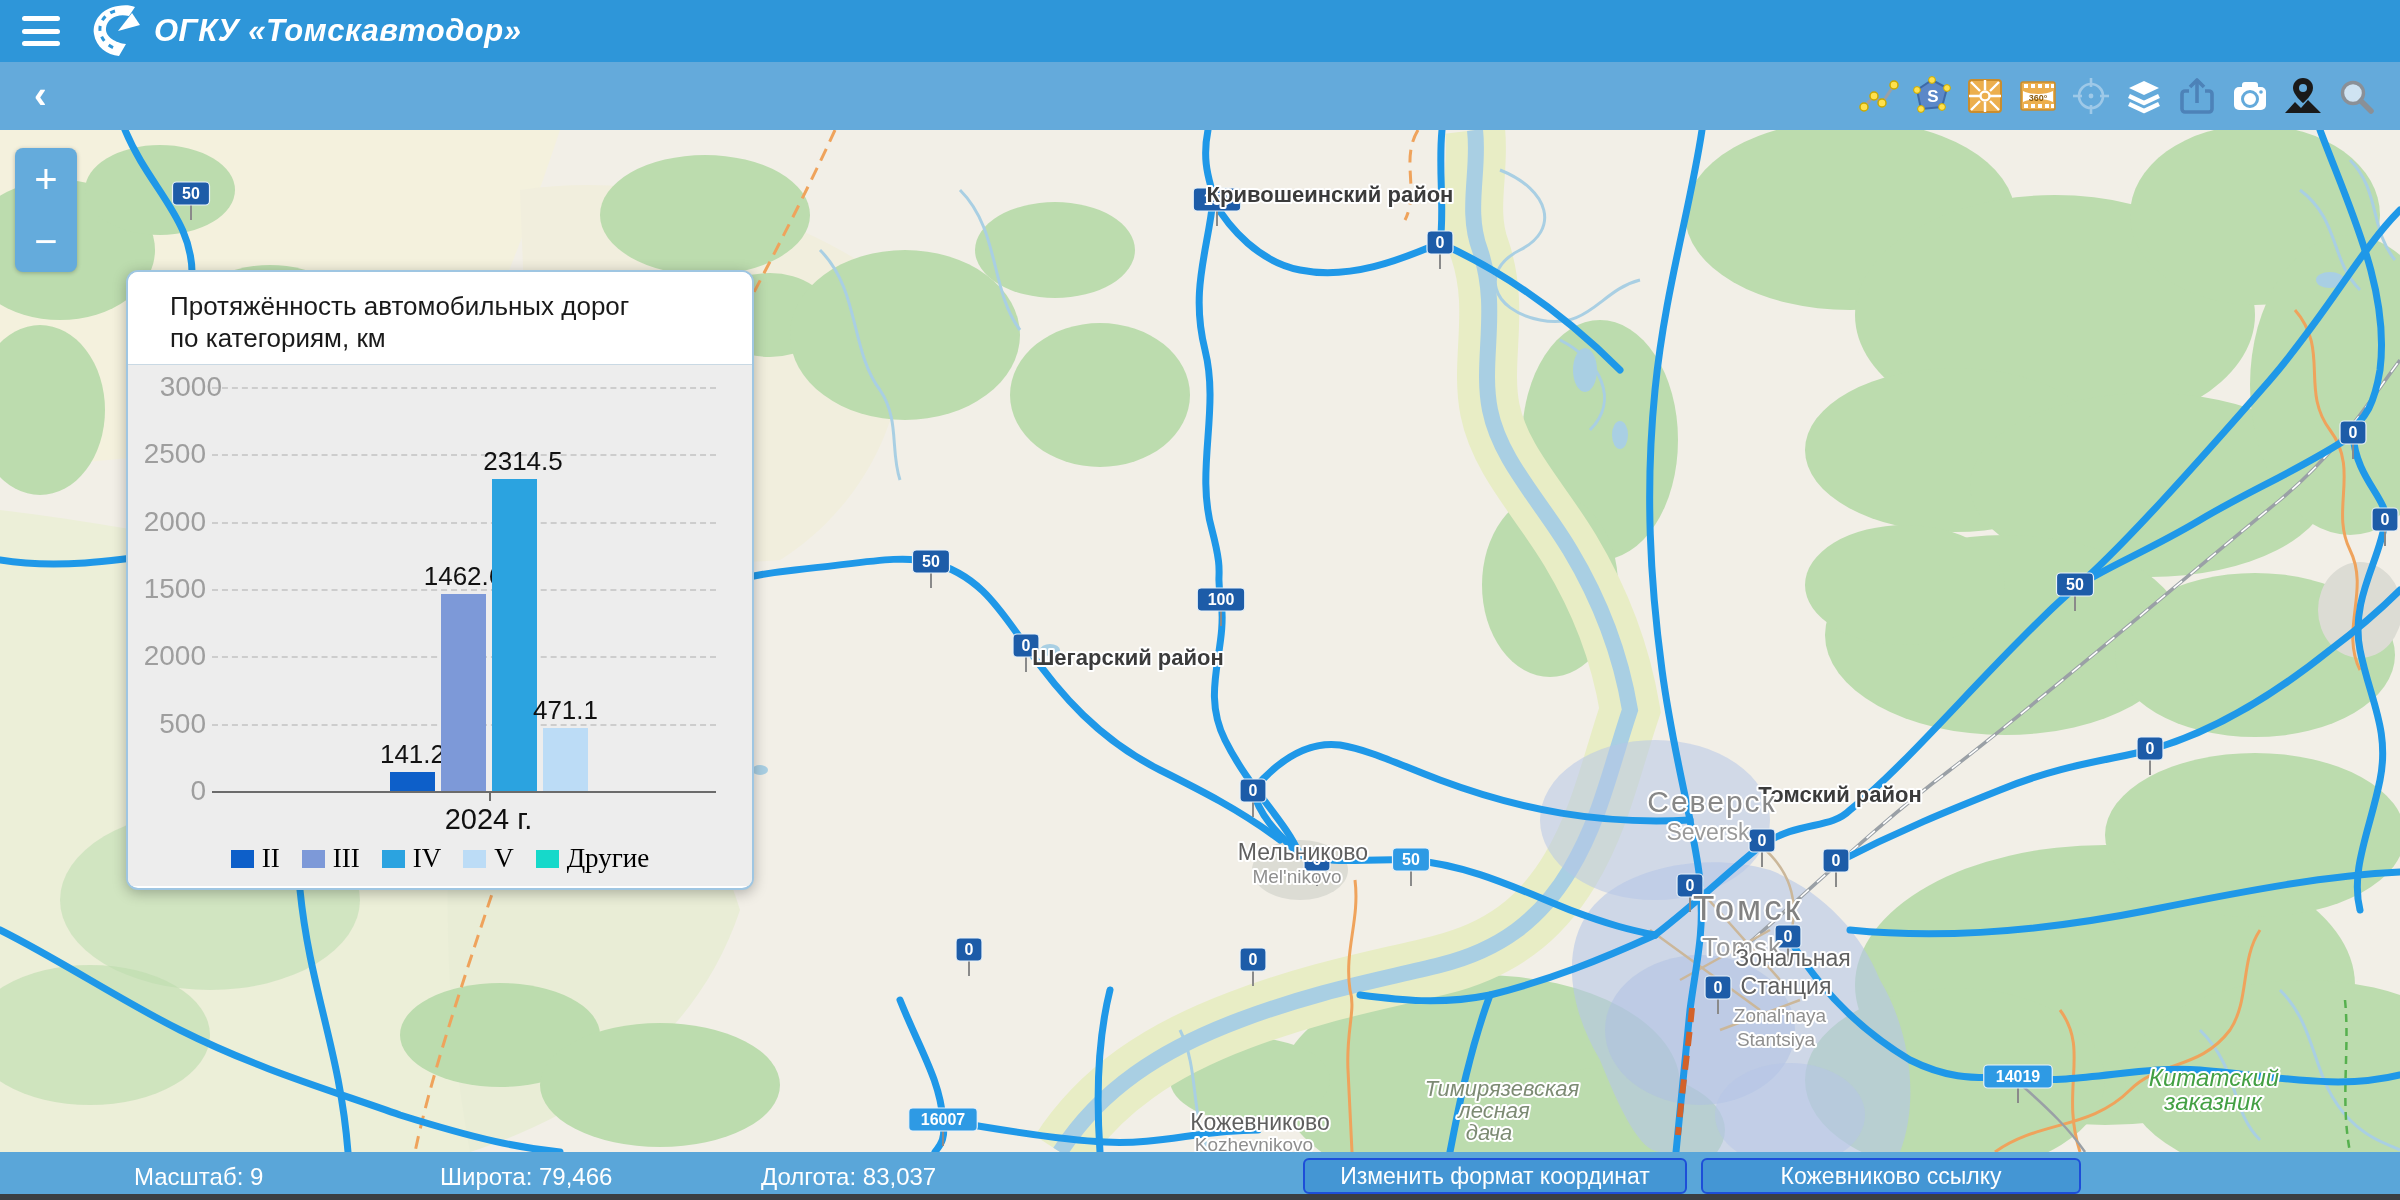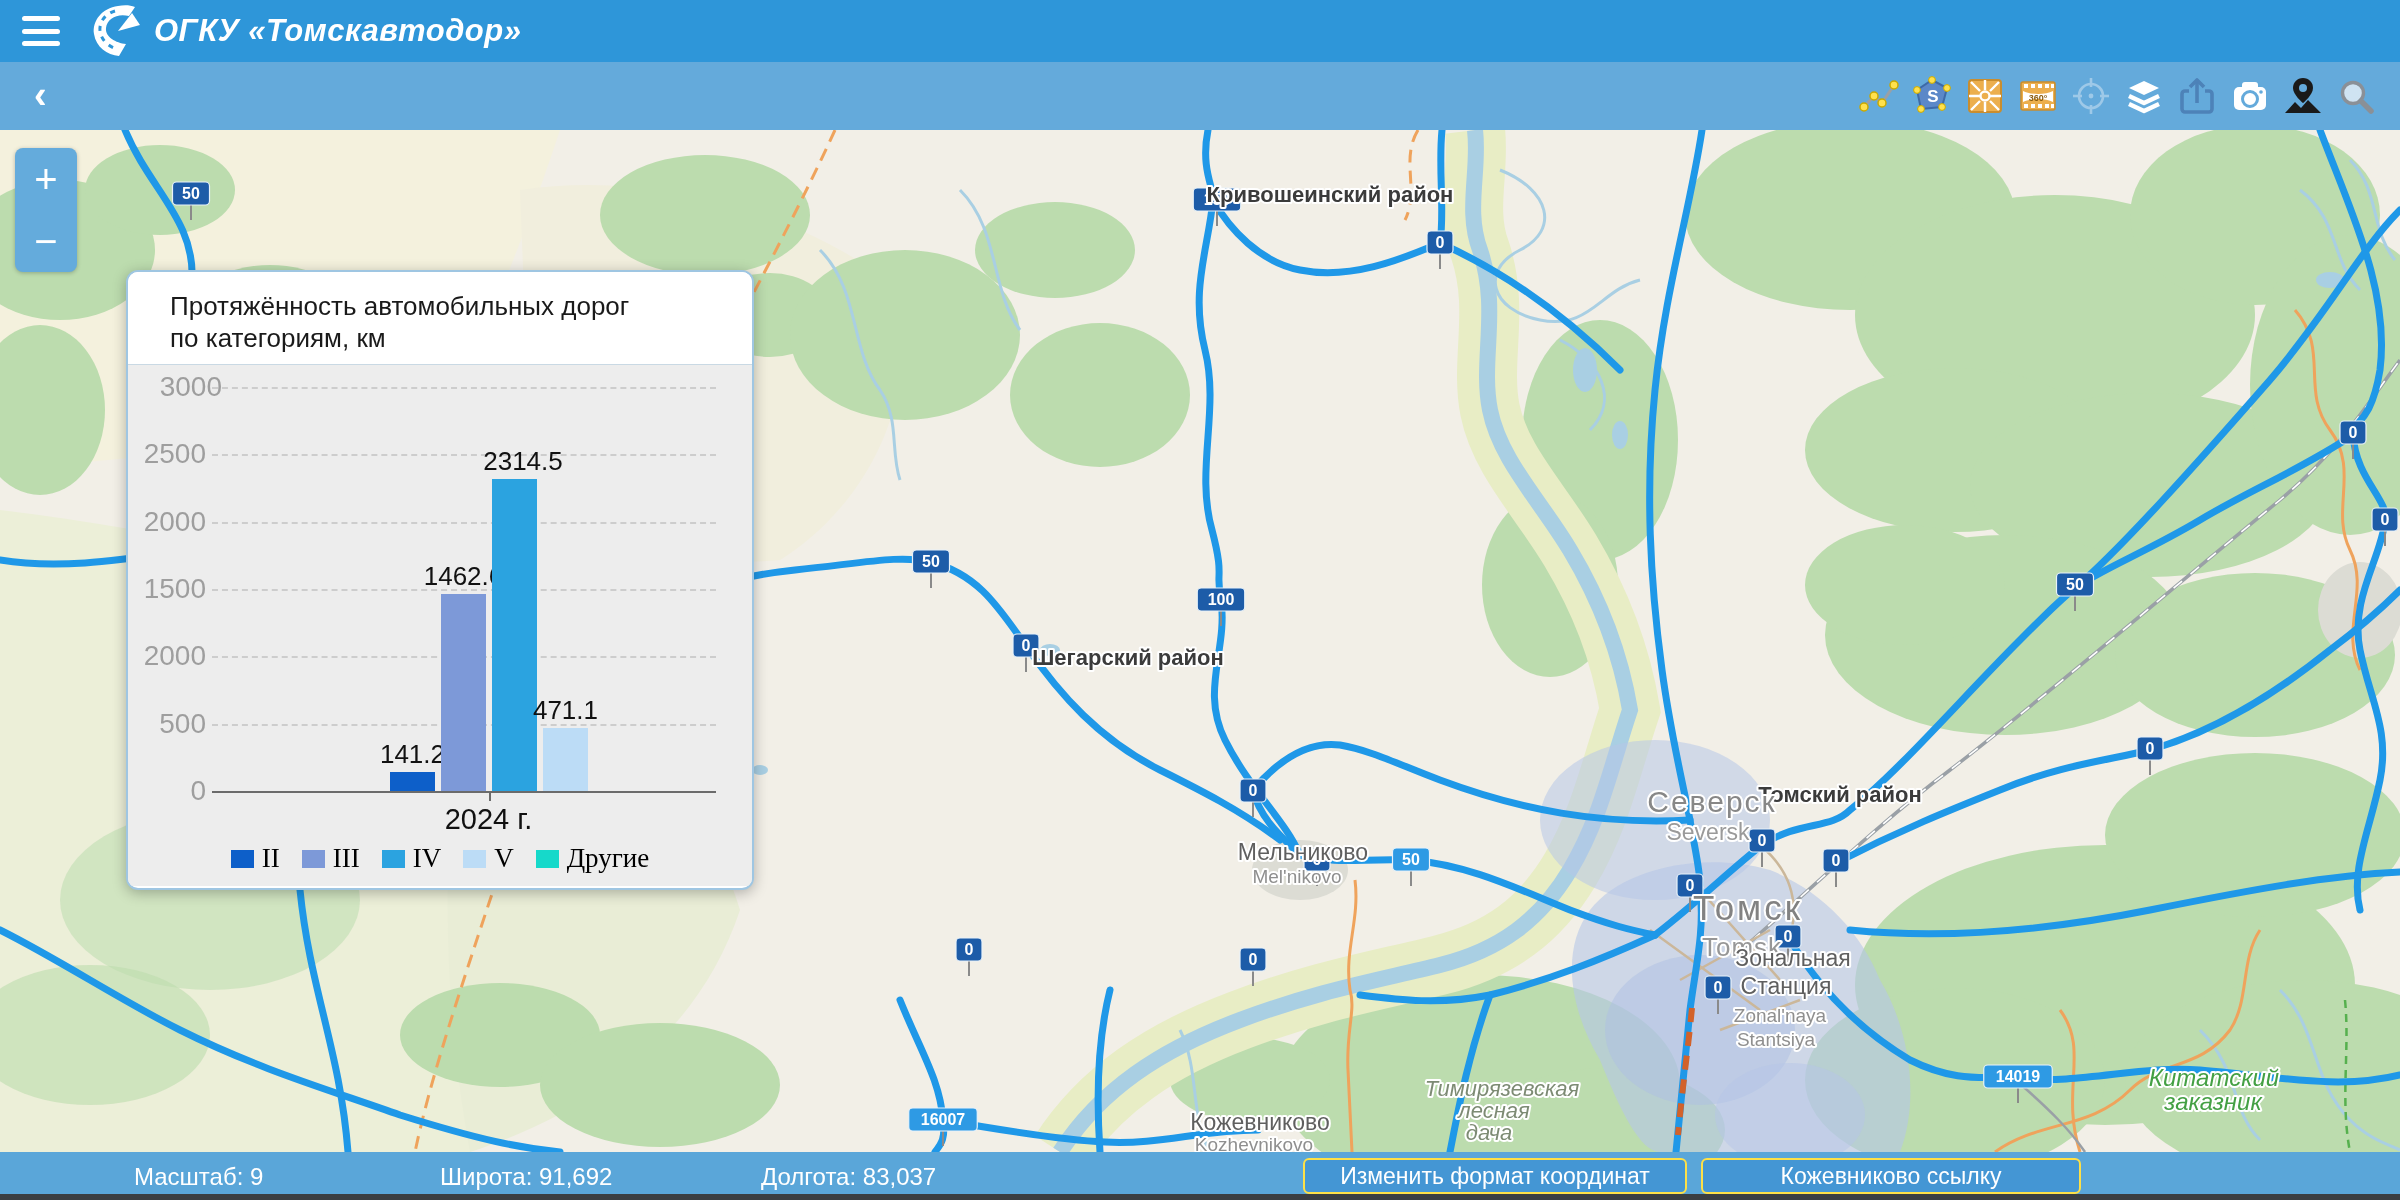--- a/index.html
+++ b/index.html
@@ -36,21 +36,21 @@
   .barlabel{position:absolute;color:#111;font-size:26px;width:120px;text-align:center;}
   .xtick{position:absolute;width:2px;height:10px;background:#6b6b6b;}
   .xlabel{position:absolute;color:#111;font-size:29px;width:200px;text-align:center;}
   .legend{position:absolute;left:0;width:624px;display:flex;justify-content:center;gap:22px;align-items:center;}
   .legend .li{display:flex;align-items:center;gap:8px;}
   .legend .sw{width:23px;height:18px;display:inline-block;}
   .legend .lt{font-family:"Liberation Serif","DejaVu Serif",serif;font-size:27px;color:#000;}
   
   .statusbar{position:absolute;left:0;top:1152px;width:2400px;height:48px;background:#5aa6d9;color:#fff;}
   .statusbar .stext{position:absolute;top:11px;font-size:24px;}
-  .sbtn{position:absolute;top:6px;height:36px;background:#4496d4;border:2px solid #fde047;border-radius:6px;
+  .sbtn{position:absolute;top:6px;height:36px;background:#4496d4;border:2px solid #1d4ed8;border-radius:6px;
     color:#fff;font-size:23px;display:flex;align-items:center;justify-content:center;cursor:pointer;box-sizing:border-box;}
   .bottomedge{position:absolute;left:0;top:1194px;width:2400px;height:6px;background:#3a3e42;}
   
   text{font-family:"Liberation Sans","DejaVu Sans",sans-serif;paint-order:stroke;stroke:#ffffff;stroke-width:4px;stroke-linejoin:round;}
   text.district{font-size:22px;fill:#3b3b3b;font-weight:600;}
   text.city30{font-size:30px;fill:#878787;letter-spacing:2px;}
   text.city34{font-size:35px;fill:#828282;letter-spacing:3px;}
   text.en26{font-size:26px;fill:#979797;letter-spacing:1px;}
   text.en22{font-size:23px;fill:#9a9a9a;}
   text.town{font-size:23px;fill:#5f5f5f;}
@@ -477,18 +477,18 @@
             <span class="sw" style="background: rgb(22, 217, 202);"></span>
             <span class="lt">Другие</span>
           </div>
         </div>
       </div>
   </div>
 </div>
 
 <div class="statusbar">
   <div class="stext" style="left:134px;">Масштаб: 9</div>
-  <div class="stext" style="left:440px;">Широта: 91,692</div>
+  <div class="stext" style="left:440px;">Широта: 79,466</div>
   <div class="stext" style="left:761px;">Долгота: 83,037</div>
   <div class="sbtn" style="left:1303px;width:384px;">Изменить формат координат</div>
   <div class="sbtn" style="left:1701px;width:380px;">Кожевниково ссылку</div>
 </div>
 <div class="bottomedge"></div>
 
 </body></html>

